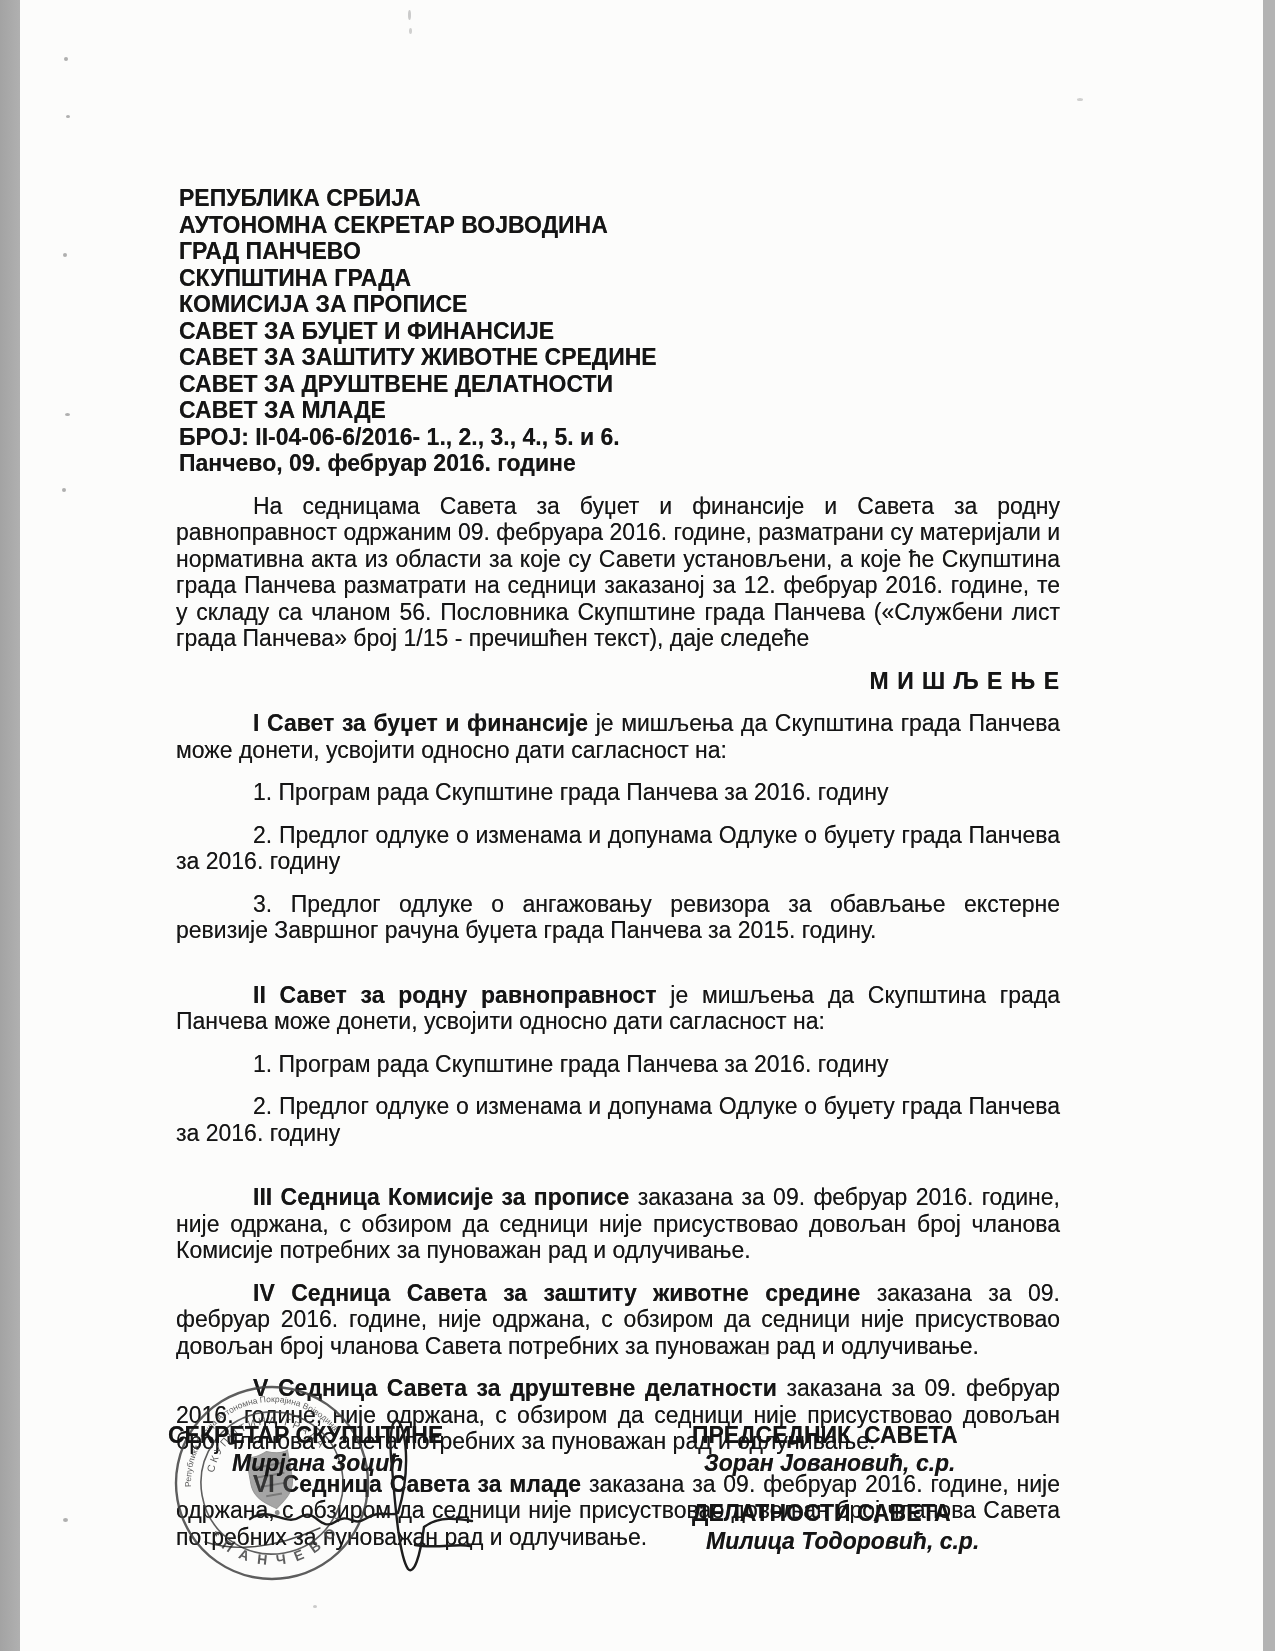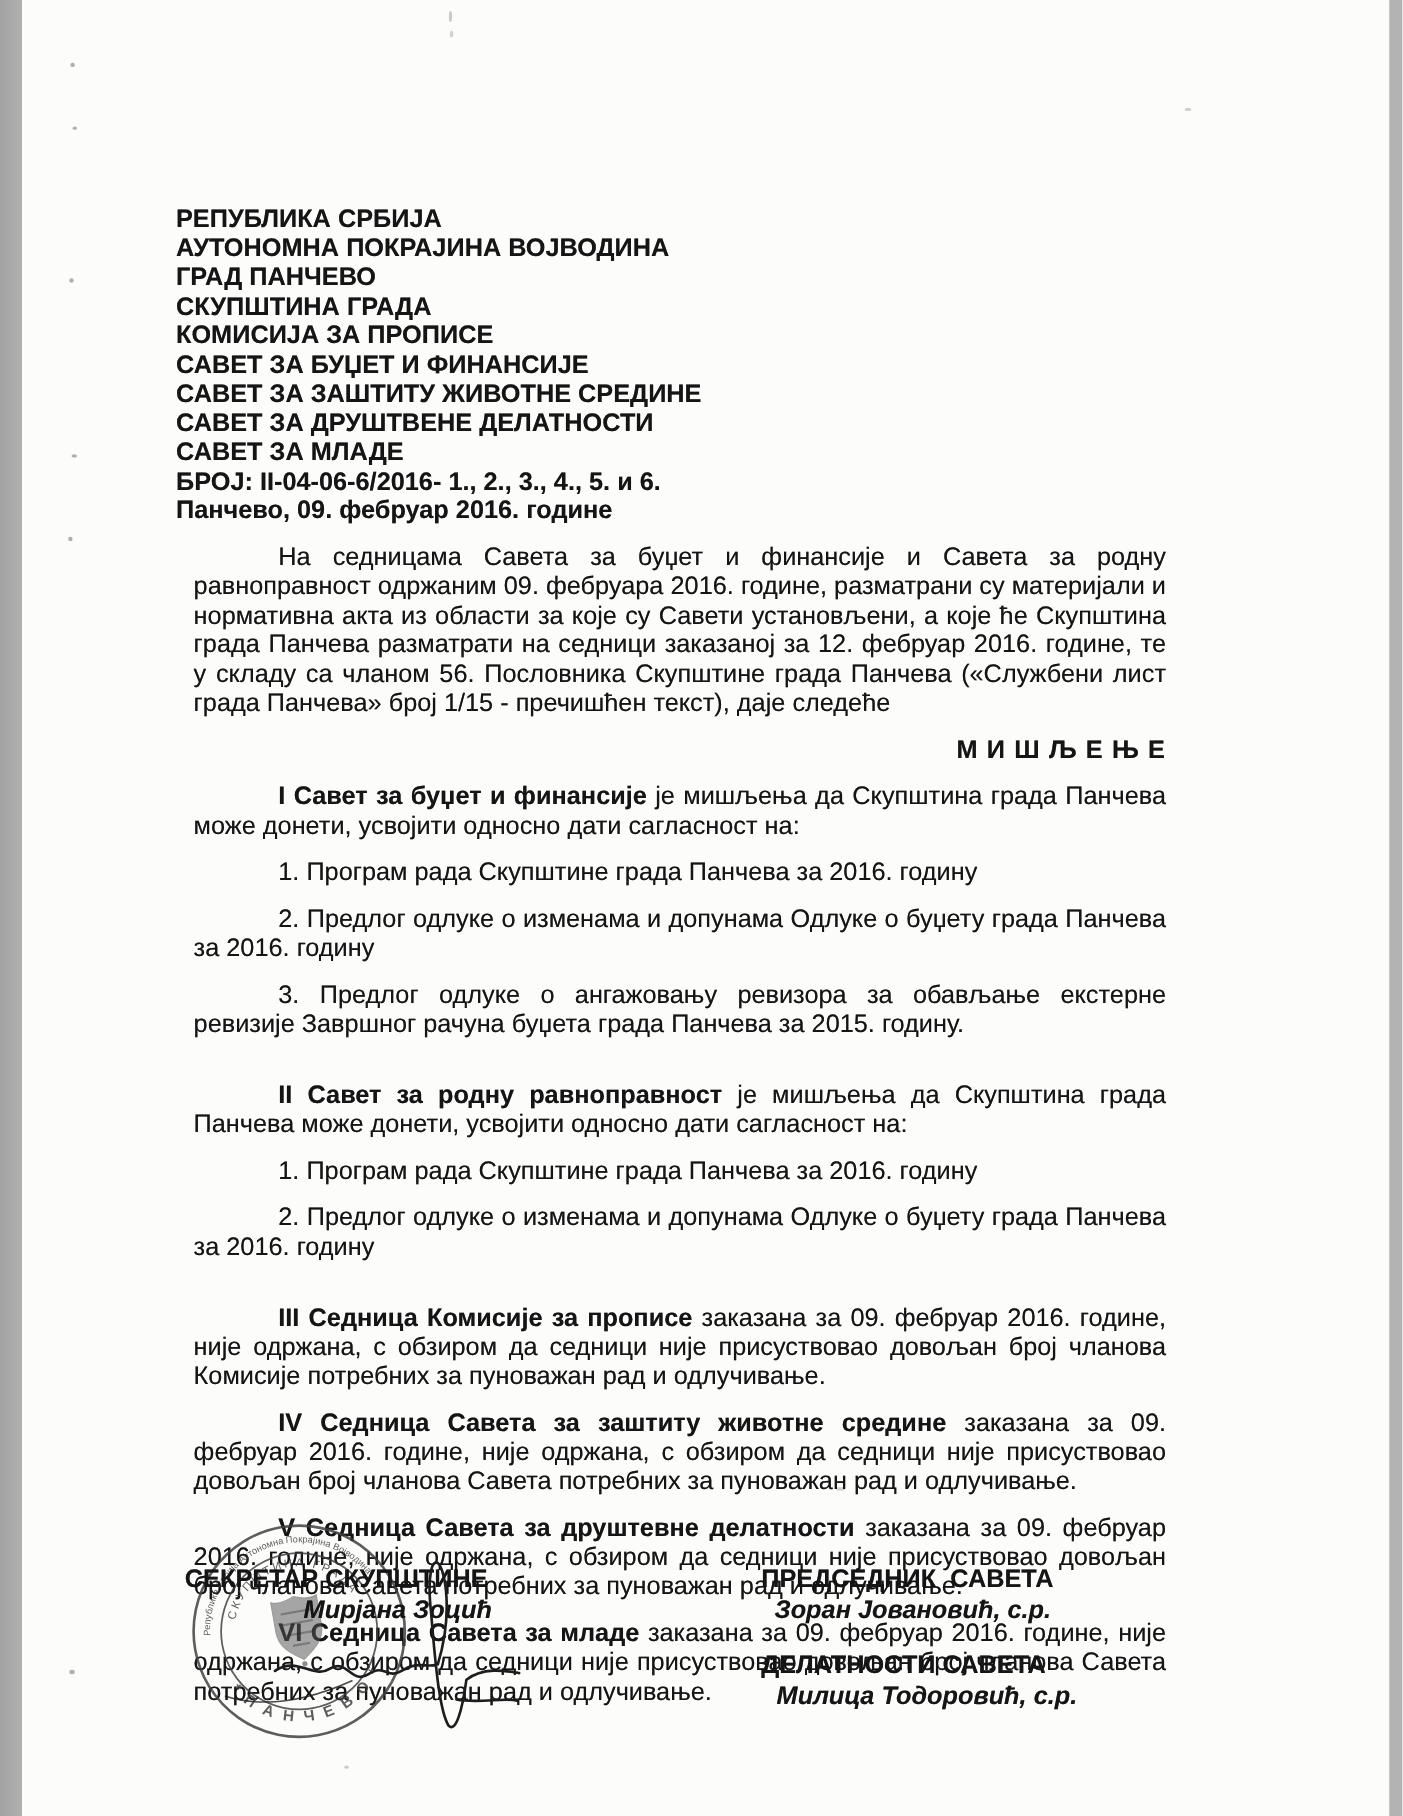--- a/index.html
+++ b/index.html
@@ -12,21 +12,21 @@
   .scan-edge{position:absolute;top:0;bottom:0;background:#a9a9a9;}
   .scan-edge.left{left:0;width:20px;background:linear-gradient(90deg,#a3a3a3,#b0b0b0);}
   .scan-edge.right{right:0;width:12px;background:#b3b3b3;}
   .speck{position:absolute;background:#8f8f8f;border-radius:50%;opacity:.7;}
 
   #content{
     position:absolute;left:160px;top:185px;width:916px;
     font-size:23px;line-height:26.5px;
     text-shadow:0 0 .5px rgba(0,0,0,.55);
   }
-  .hline{font-weight:bold;white-space:pre;}
+  .hline{font-weight:bold;white-space:pre;margin-left:19px;}
   p{margin:16px;text-align:justify;}
   .ind{text-indent:77px;}
   .gap-before{margin-top:38px;}
   .opinion{
     text-align:right;font-weight:bold;margin-left:45px;letter-spacing:1px;
   }
   .b{font-weight:bold;}
 
   .sig-title{position:absolute;font-weight:bold;font-size:23px;white-space:pre;
     text-shadow:0 0 .5px rgba(0,0,0,.55);z-index:4;}
@@ -49,21 +49,21 @@
 <div class="speck" style="left:62px;top:488px;width:4px;height:4px;"></div>
 <div class="speck" style="left:408px;top:10px;width:3px;height:10px;opacity:.45;"></div>
 <div class="speck" style="left:409px;top:28px;width:3px;height:6px;opacity:.4;"></div>
 <div class="speck" style="left:1077px;top:98px;width:6px;height:3px;opacity:.4;"></div>
 <div class="speck" style="left:760px;top:1352px;width:8px;height:3px;opacity:.4;border-radius:2px;"></div>
 <div class="speck" style="left:63px;top:1518px;width:5px;height:4px;"></div>
 <div class="speck" style="left:313px;top:1605px;width:4px;height:3px;opacity:.45;"></div>
 
 <div id="content">
   <div class="hline">РЕПУБЛИКА СРБИЈА</div>
-  <div class="hline">АУТОНОМНА ПОКРАЈИНА ВОЈВОДИНА</div>
+  <div class="hline">АУТОНОМНА СЕКРЕТАР ВОЈВОДИНА</div>
   <div class="hline">ГРАД ПАНЧЕВО</div>
   <div class="hline">СКУПШТИНА ГРАДА</div>
   <div class="hline">КОМИСИЈА ЗА ПРОПИСЕ</div>
   <div class="hline">САВЕТ ЗА БУЏЕТ И ФИНАНСИЈЕ</div>
   <div class="hline">САВЕТ ЗА ЗАШТИТУ ЖИВОТНЕ СРЕДИНЕ</div>
   <div class="hline">САВЕТ ЗА ДРУШТВЕНЕ ДЕЛАТНОСТИ</div>
   <div class="hline">САВЕТ ЗА МЛАДЕ</div>
   <div class="hline">БРОЈ: II-04-06-6/2016- 1., 2., 3., 4., 5. и 6.</div>
   <div class="hline">Панчево, 09. фебруар 2016. године</div>
 
@@ -80,21 +80,21 @@
   <p class="ind">1. Програм рада Скупштине града Панчева за 2016. годину</p>
   <p class="ind">2. Предлог одлуке о изменама и допунама Одлуке о буџету града Панчева за 2016. годину</p>
 
   <p class="ind gap-before"><span class="b">III Седница Комисије за прописе</span><span> заказана за 09. фебруар 2016. године, није одржана, с обзиром да седници није присуствовао довољан број чланова Комисије потребних за пуноважан рад и одлучивање.</span></p>
   <p class="ind"><span class="b">IV Седница Савета за заштиту животне средине</span><span> заказана за 09. фебруар 2016. године, није одржана, с обзиром да седници није присуствовао довољан број чланова Савета потребних за пуноважан рад и одлучивање.</span></p>
   <p class="ind"><span class="b">V Седница Савета за друштевне делатности</span><span>  заказана за 09. фебруар 2016. године, није одржана, с обзиром да седници није присуствовао довољан број чланова Савета потребних за пуноважан рад и одлучивање.</span></p>
   <p class="ind"><span class="b">VI Седница Савета за младе</span><span> заказана за 09. фебруар 2016. године, није одржана, с обзиром да седници није присуствовао довољан број чланова Савета потребних за пуноважан рад и одлучивање.</span></p>
 </div>
 
 <div class="sig-title" style="left:168px;top:1422px;">СЕКРЕТАР СКУПШТИНЕ</div>
-<div class="sig-name" style="left:232px;top:1450px;margin-left:44px;">Мирјана Зоцић</div>
+<div class="sig-name" style="left:232px;top:1450px;">Мирјана Зоцић</div>
 
 <div class="sig-title" style="left:692px;top:1422px;">ПРЕДСЕДНИК  САВЕТА</div>
 <div class="sig-name" style="left:704px;top:1450px;">Зоран Јовановић, с.р.</div>
 
 <div class="sig-title" style="left:692px;top:1500px;">ДЕЛАТНОСТИ САВЕТА</div>
 <div class="sig-name" style="left:706px;top:1528px;">Милица Тодоровић, с.р.</div>
 
 <svg id="stamp-svg" width="204" height="204" viewBox="0 0 204 204">
   <g stroke="#3f3f3f" fill="none">
     <circle cx="102" cy="102" r="96" stroke-width="2.4"></circle>

